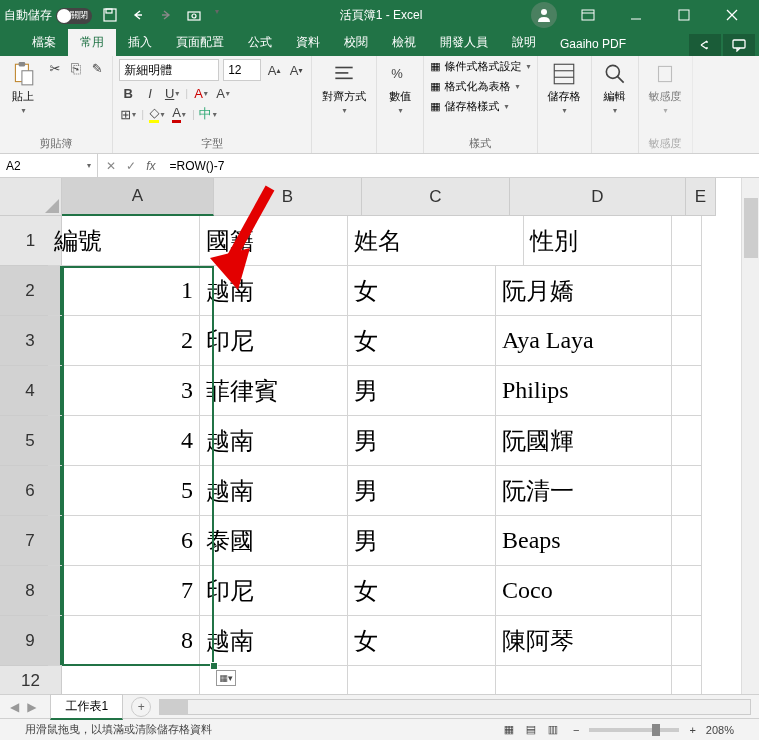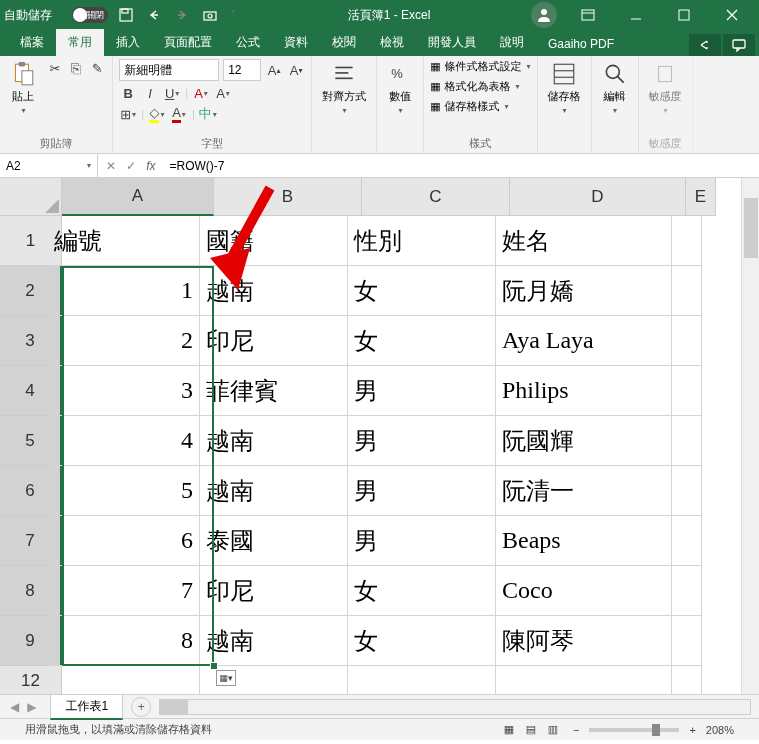--- a/index.html
+++ b/index.html
@@ -1,32 +1,32 @@
 <!DOCTYPE html>
 <html><head>
 <meta charset="utf-8">
 <style>
   * { box-sizing: border-box; margin: 0; padding: 0; }
   body { font-family: "Microsoft JhengHei", "Segoe UI", sans-serif; background: #fff; width: 759px; height: 744px; overflow: hidden; position: relative; }
   
   
   .title-bar { background: #217346; height: 30px; display: flex; align-items: center; color: #fff; font-size: 12px; padding: 0 4px; }
-  .title-bar .autosave { display: flex; align-items: center; gap: 20px; }
+  .title-bar .autosave { display: flex; align-items: flex-end; gap: 4px; }
   .title-bar .toggle { background: #444; border-radius: 8px; width: 36px; height: 16px; display: flex; align-items: center; padding: 1px; position: relative; }
   .title-bar .toggle .knob { background: #fff; width: 14px; height: 14px; border-radius: 50%; }
   .title-bar .toggle .txt { position:absolute; right:4px; font-size:9px; color:#fff; }
   .title-bar .qat { display: flex; gap: 12px; margin-left: 10px; align-items: center; }
   .title-bar .qat svg, .title-bar .qat span { width: 16px; height: 16px; }
   .title-bar .doc-title { flex: 1; text-align: center; }
   .title-bar .win-controls { display: flex; align-items: center; gap: 2px; }
   .title-bar .win-controls .btn { width: 46px; height: 30px; display: flex; align-items: center; justify-content: center; }
   .title-bar .avatar { width: 26px; height: 26px; border-radius: 50%; background: #4a8060; display:flex; align-items:center; justify-content:center; margin-right:8px; }
   
   
-  .ribbon-tabs { background: #217346; height: 26px; display: flex; align-items: flex-end; color: #fff; font-size: 12px; padding-left: 8px; }
+  .ribbon-tabs { background: #217346; height: 26px; display: flex; align-items: flex-end; color: #fff; font-size: 12px; padding-left: 20px; }
   .ribbon-tabs .tab { padding: 5px 12px; cursor: pointer; }
   .ribbon-tabs .tab.active { background: #f3f3f3; color: #217346; }
   .ribbon-tabs .right-icons { margin-left: auto; display: flex; gap: 2px; padding-right: 4px; }
   .ribbon-tabs .right-icons .ic { width: 32px; height: 22px; background: #1a5c38; display:flex;align-items:center;justify-content:center;}
   
   
   .ribbon { background: #f3f3f3; height: 98px; border-bottom: 1px solid #d0d0d0; display: flex; font-size: 11px; }
   .ribbon-group { border-right: 1px solid #e0e0e0; padding: 3px 6px 2px; display: flex; flex-direction: column; justify-content: space-between; }
   .ribbon-group-label { text-align: center; color: #666; font-size: 11px; padding-top: 2px; }
   .ribbon-group-body { flex: 1; display: flex; align-items: flex-start; gap: 6px; }
@@ -360,22 +360,22 @@
       <div class="row-header sel">6</div>
       <div class="row-header sel">7</div>
       <div class="row-header sel">8</div>
       <div class="row-header sel">9</div>
       <div class="row-header" style="height: 30px;">12</div>
     </div>
   <div class="cells" id="cells">
       <div class="row">
         <div class="cell" style="width: 152px;">編號</div>
         <div class="cell" style="width: 148px;">國籍</div>
+        <div class="cell" style="width: 176px;">姓名</div>
         <div class="cell" style="width: 148px;">性別</div>
-        <div class="cell" style="width: 176px;">姓名</div>
         <div class="cell" style="width: 30px;"></div>
       </div>
       <div class="row">
         <div class="cell num" style="width: 152px;">1</div>
         <div class="cell" style="width: 148px;">越南</div>
         <div class="cell" style="width: 148px;">女</div>
         <div class="cell" style="width: 176px;">阮月嬌</div>
         <div class="cell" style="width: 30px;"></div>
       </div>
       <div class="row">

